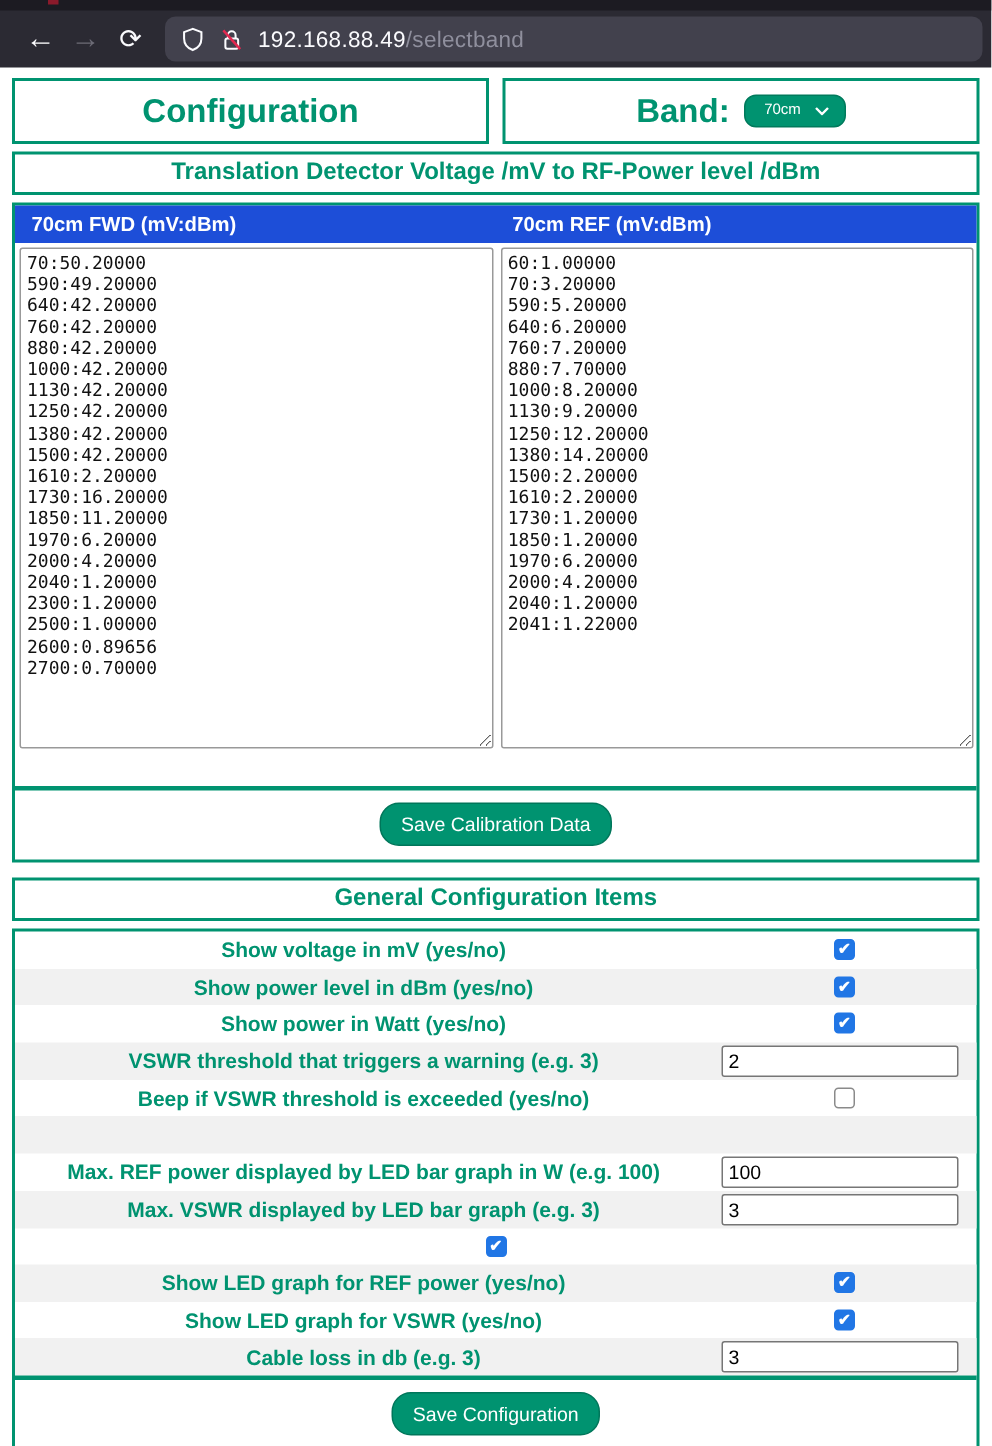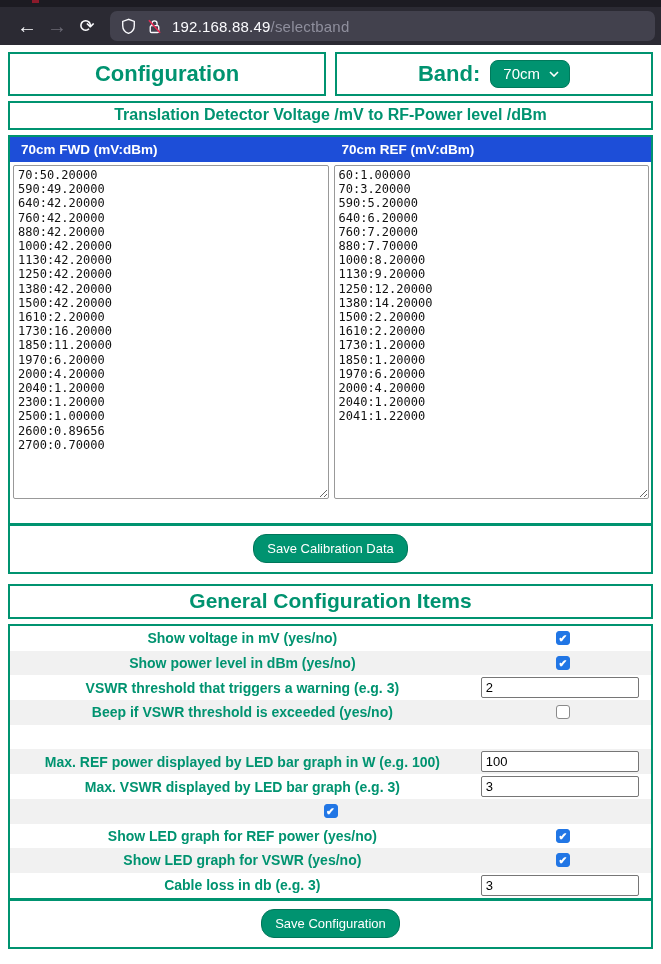--- a/index.html
+++ b/index.html
@@ -24,25 +24,25 @@
   
   .page { padding:7px 8px 0 8px; background:#fff; }
   .tealtxt { color:#009370; font-weight:bold; }
   .box { border:2px solid #009370; background:#fff; }
 
   .hdr-row { display:flex; gap:9px; margin-bottom:5px; }
   .hdr-box { flex:1; height:44px; display:flex; align-items:center; justify-content:center; gap:10px; }
   .page-title { font-size:22px; }
   .band-label { font-size:22px; }
   .band-select { background:#009370; color:#fff; border-radius:8px; padding:4px 10px 5px 12px;
-                 font-size:15px; display:flex; align-items:center; gap:9px; cursor:pointer;
+                 font-size:10px; display:flex; align-items:center; gap:9px; cursor:pointer;
                  border:1px solid #007a5c; }
 
   .section-title { text-align:center; padding:3px 0 4px 0; font-size:16px; margin-bottom:5px; }
-  .section-title.big { font-size:21px; margin-top:10px; }
+  .section-title.big { font-size:16px; margin-top:10px; }
 
   
   .calib-head { display:flex; background:#1d4ed8; }
   .calib-head > div { width:50%; color:#fff; font-weight:bold; font-size:13.5px; padding:5px 0 5px 11px; }
   .calib-body { display:flex; }
   .calib-cell { width:50%; padding:3px 2px 20px 3px; }
   textarea.calib { width:100%; height:334px; resize:both; border:1px solid #999;
                    border-radius:2px; padding:2px 4px; color:#111;
                    font-family:"DejaVu Sans Mono","Liberation Mono",monospace;
                    font-size:12px; line-height:14.2px; outline:none; }
@@ -176,20 +176,26 @@
           <span class="cb on"></span>
         </div>
     </div>
     <div class="cfg-row">
       <div class="cfg-label tealtxt">Show power level in dBm (yes/no)</div>
       <div class="cfg-ctl center">
           <span class="cb on"></span>
         </div>
     </div>
     <div class="cfg-row">
+      <div class="cfg-label tealtxt">Show power in Watt (yes/no)</div>
+      <div class="cfg-ctl center">
+          <span class="cb on"></span>
+        </div>
+    </div>
+    <div class="cfg-row">
       <div class="cfg-label tealtxt">VSWR threshold that triggers a warning (e.g. 3)</div>
       <div class="cfg-ctl">
           <input class="txt" type="text" value="2" style="">
         </div>
     </div>
     <div class="cfg-row">
       <div class="cfg-label tealtxt">Beep if VSWR threshold is exceeded (yes/no)</div>
       <div class="cfg-ctl center">
           <span class="cb"></span>
         </div>

